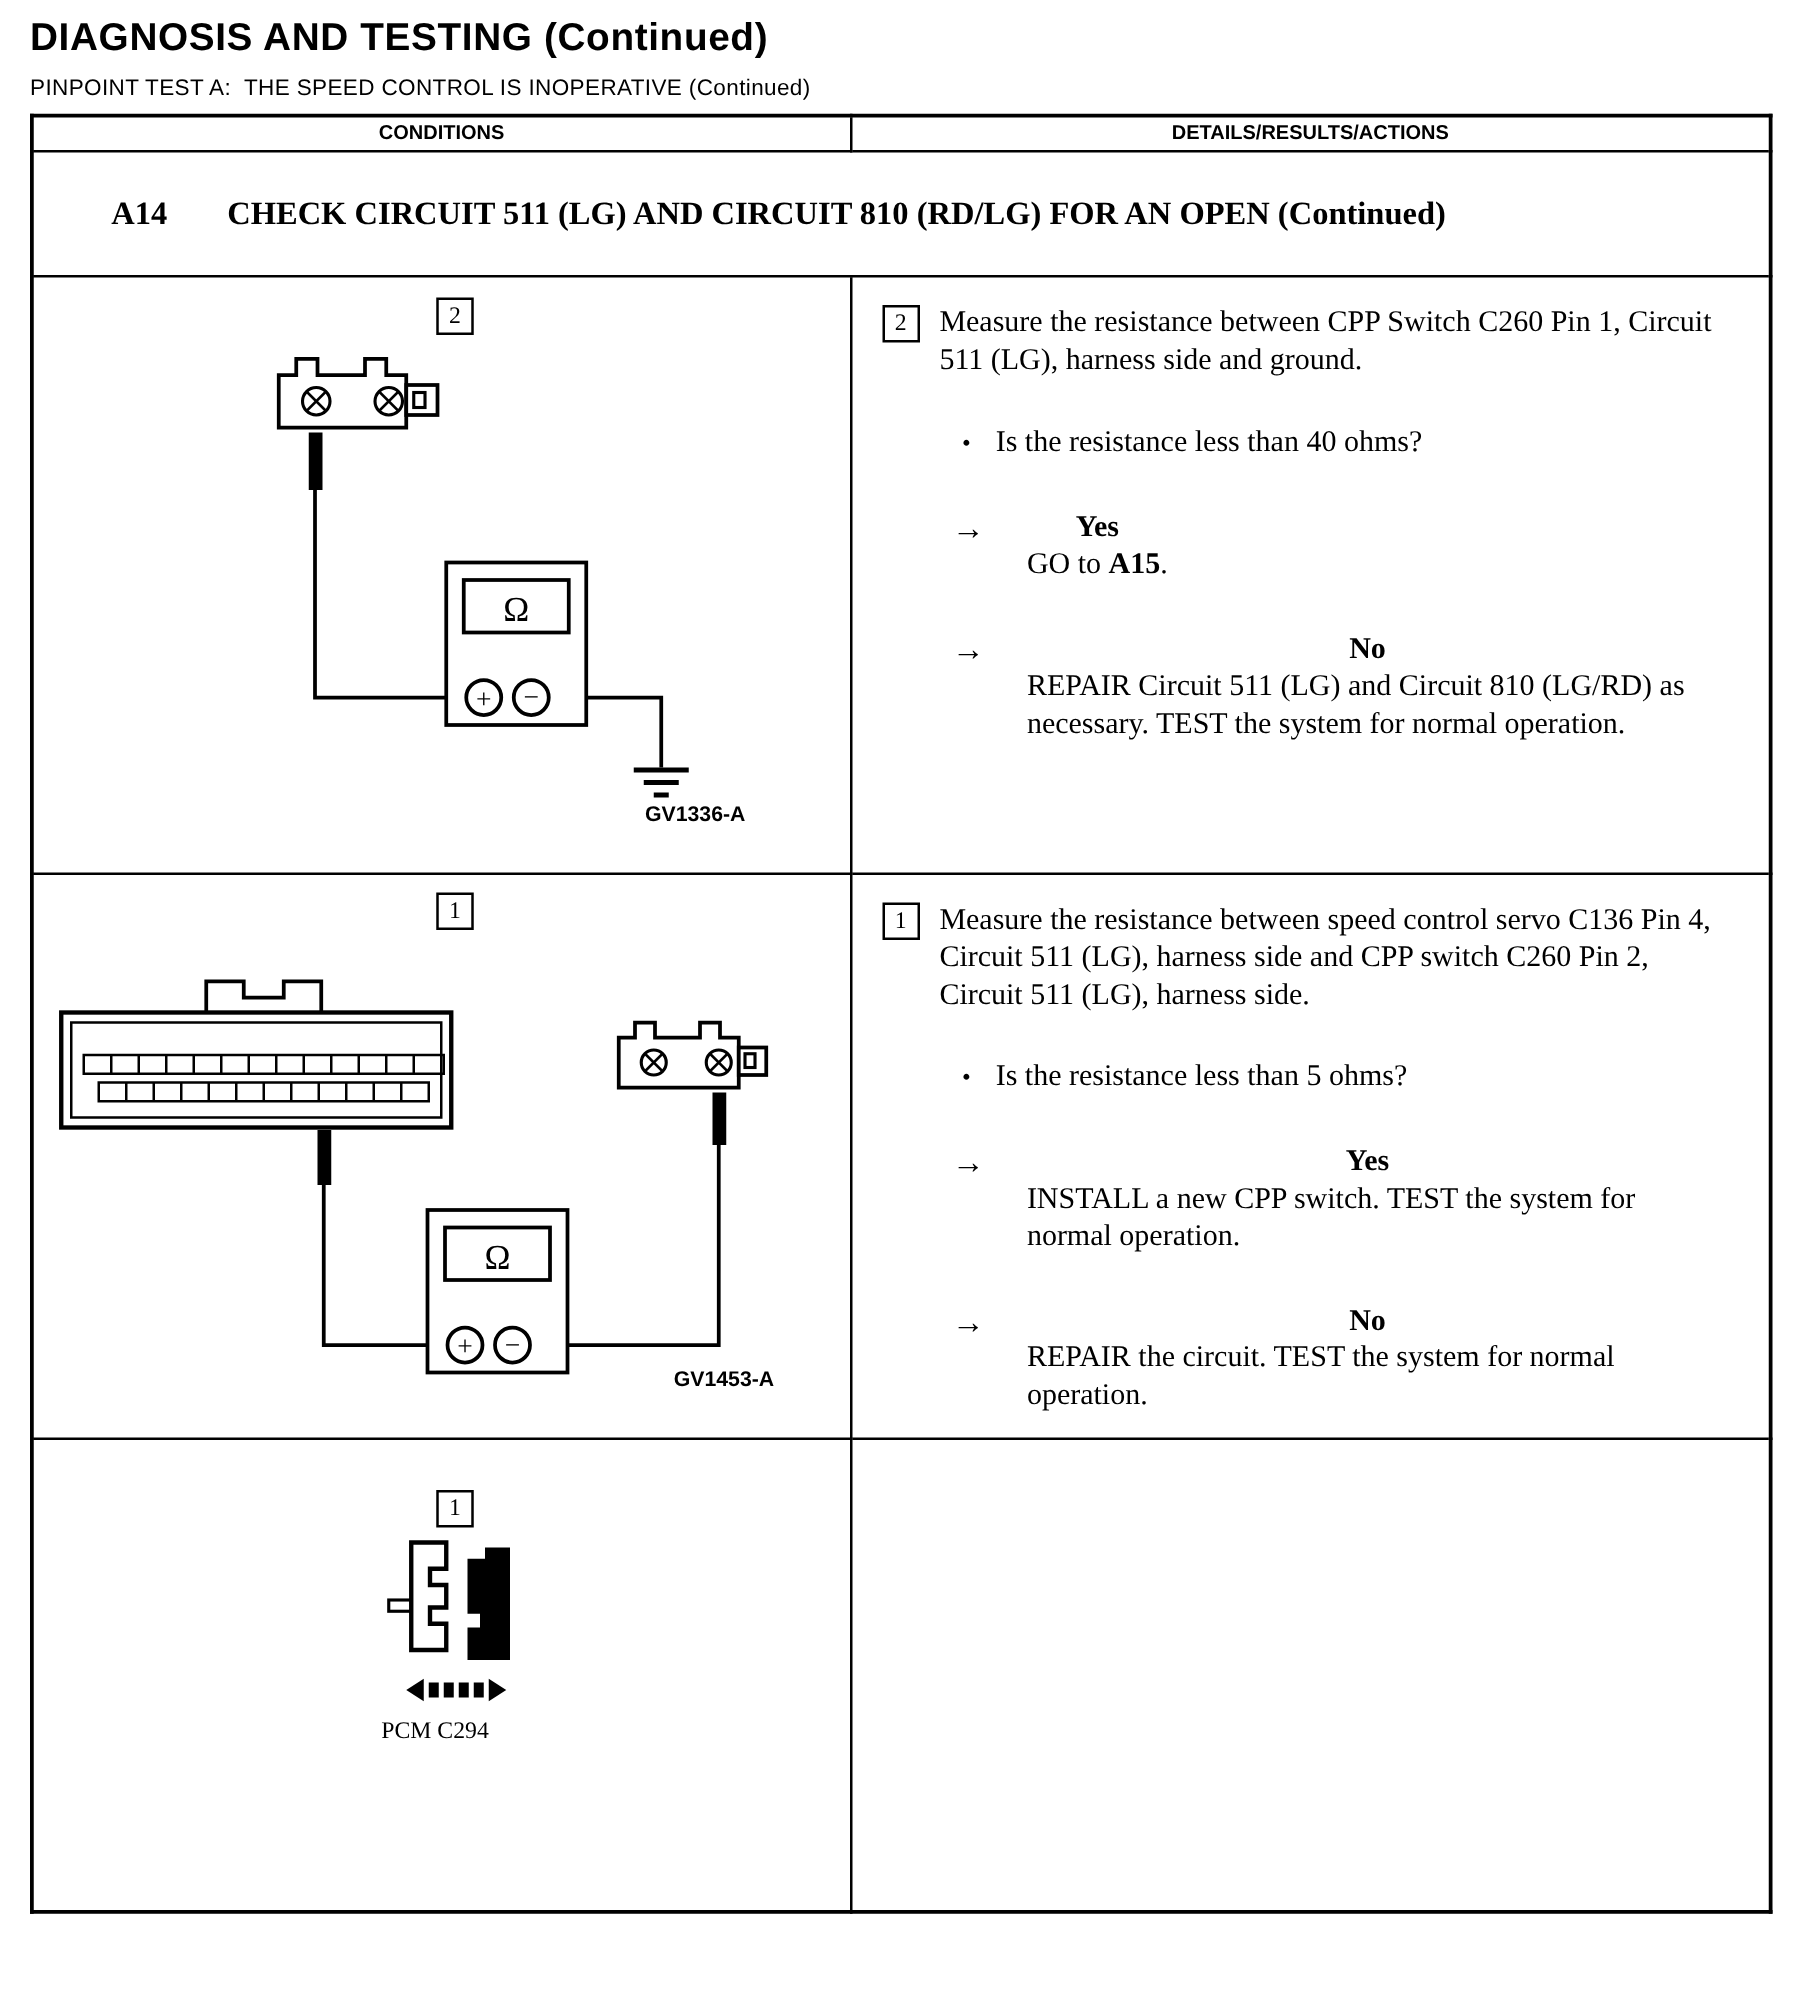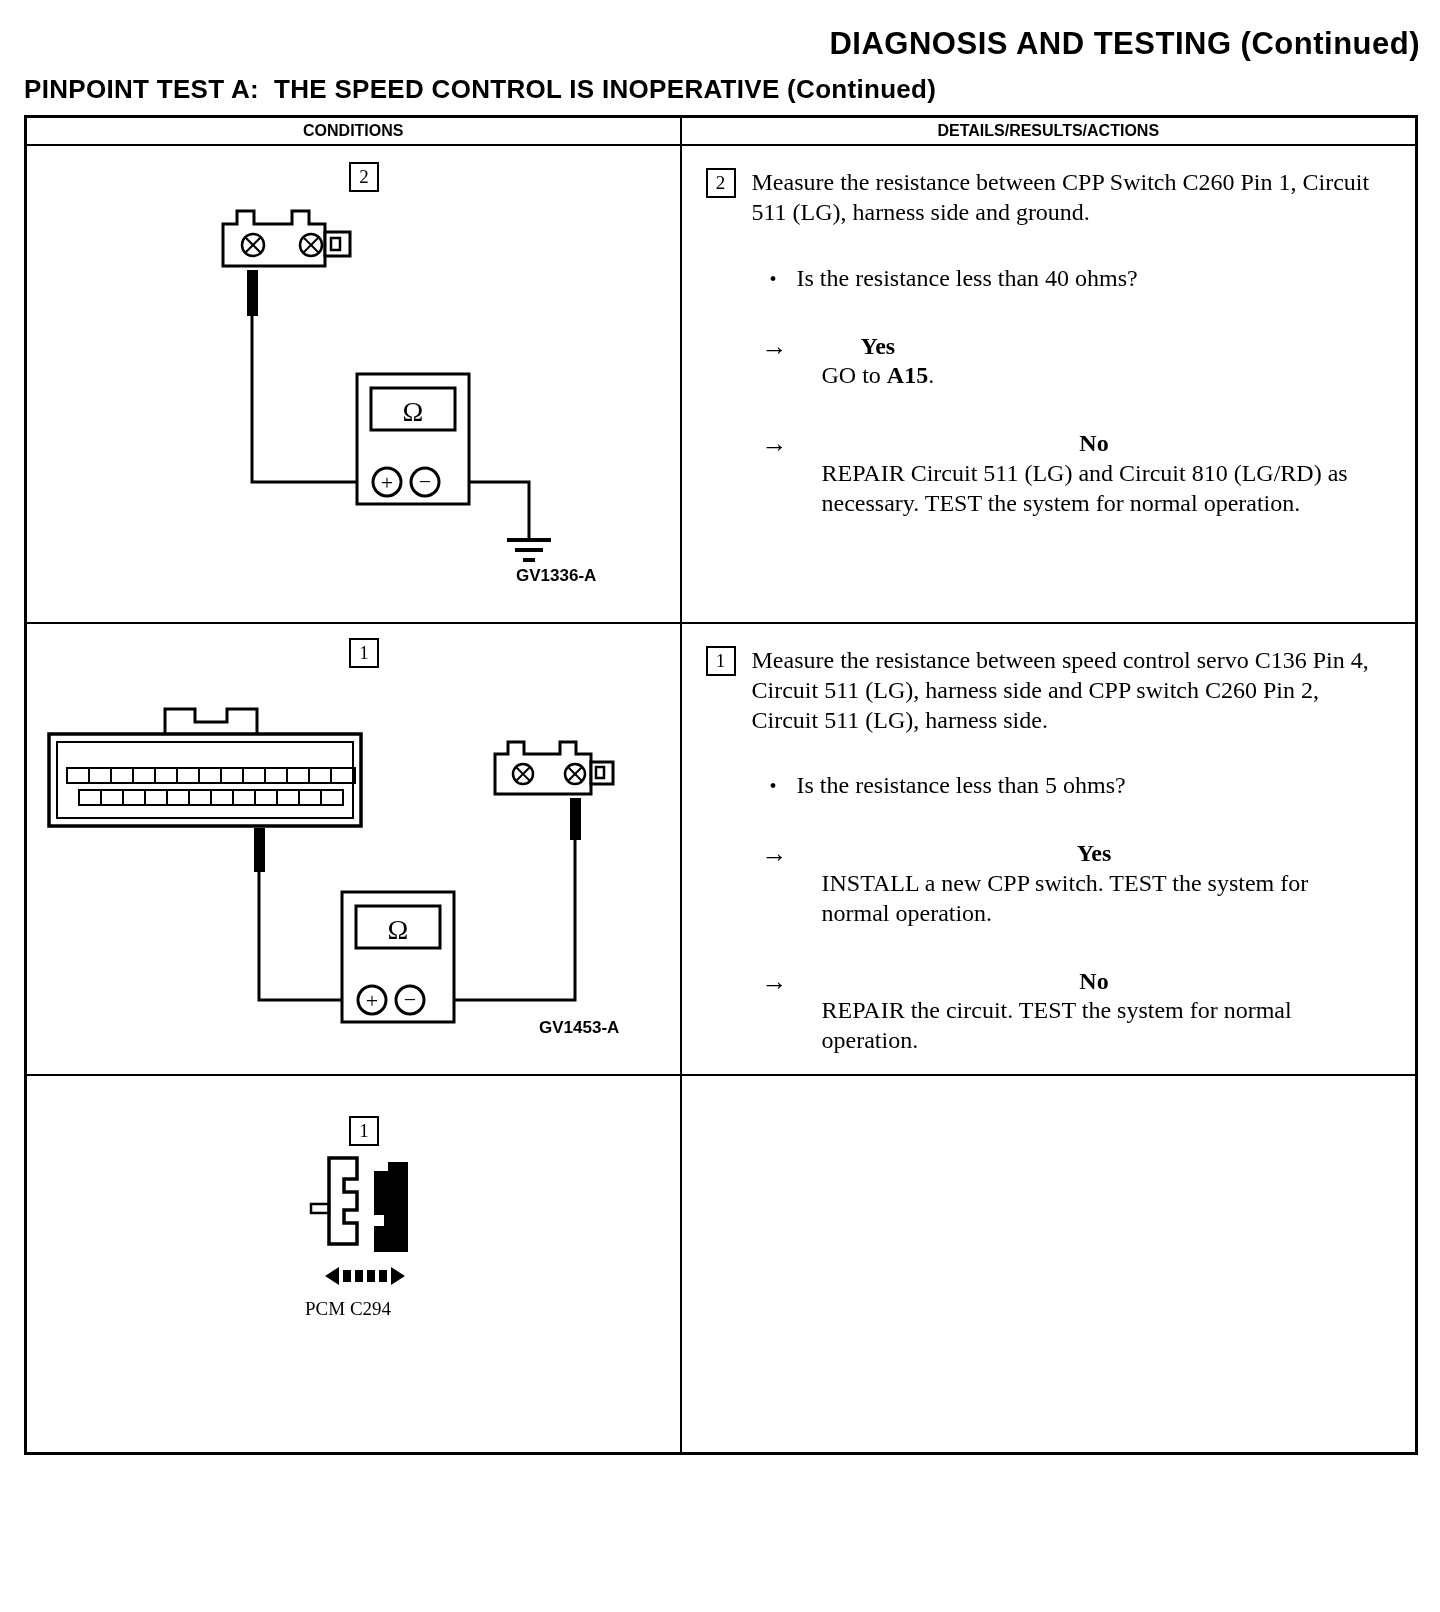--- a/index.html
+++ b/index.html
@@ -1,21 +1,21 @@
 <!DOCTYPE html>
 <html><head>
 <meta charset="utf-8">
 <style>
   * { box-sizing: border-box; }
   html,body { margin:0; padding:0; background:#ffffff; color:#000; }
   body { width:1440px; height:1612px; font-family:"Liberation Serif", serif; }
   .page { padding:10px 20px 0 24px; }
 
-  h1.title { font-family:"Liberation Sans", sans-serif; font-weight:bold; font-size:31px; margin:16px 0 12px 0; letter-spacing:0.5px;text-align:right; }
-  h2.subtitle { font-family:"Liberation Sans", sans-serif; font-weight:bold; font-size:26px; margin:0 0 10px 0; white-space:pre-wrap; letter-spacing:0.3px; }
+  h1.title { font-family:"Liberation Sans", sans-serif; font-weight:bold; font-size:31px; margin:2px 0 12px 0; letter-spacing:0.5px; }
+  h2.subtitle { font-family:"Liberation Sans", sans-serif; font-weight:normal; font-size:18px; margin:0 0 10px 0; white-space:pre-wrap; letter-spacing:0.3px; }
 
   table.pinpoint { border-collapse:collapse; width:1394px; border:3px solid #000; table-layout:fixed; }
   th, td { border:2px solid #000; }
   th { font-family:"Liberation Sans", sans-serif; font-size:16px; padding:4px 0; text-align:center; }
   th.col-cond { width:655px; }
 
   td.row-head { font-size:26px; font-weight:bold; padding:4px 10px; white-space:pre-wrap; }
   td.row-head .rid { display:inline-block; margin-right:48px; }
 
   td.cond { vertical-align:top; position:relative; padding:0; }
@@ -52,20 +52,25 @@
   <h2 class="subtitle">PINPOINT TEST A:  THE SPEED CONTROL IS INOPERATIVE (Continued)</h2>
 
   <table class="pinpoint">
 
     <tbody>
         <tr>
       <th class="col-cond">CONDITIONS</th>
       <th>DETAILS/RESULTS/ACTIONS</th>
     </tr>
 
+    <tr>
+      <td colspan="2" class="row-head">
+        <span class="rid">A14</span><span>CHECK CIRCUIT 511 (LG) AND CIRCUIT 810 (RD/LG) FOR AN OPEN (Continued)</span>
+      </td>
+    </tr>
 
     <tr>
       <td class="cond" style="height:478px;">
         <div class="diagram">
           <span class="stepbox diag-step" style="left:322px; top:16px;">2</span>
           <svg viewBox="0 0 650 460" width="650" height="460">
 
             <g>
               <path d="M196,120 v-42 h14 v-13 h17 v13 h38 v-13 h17 v13 h16 v42 z" fill="#ffffff" stroke="#000" stroke-width="3"></path>
               <circle cx="226" cy="99" r="11" fill="none" stroke="#000" stroke-width="2.5"></circle>

